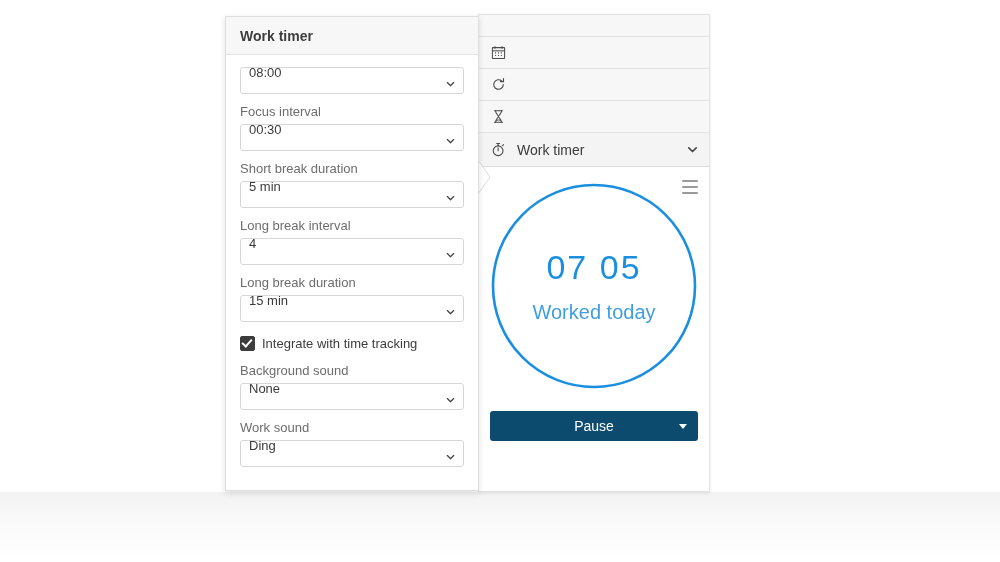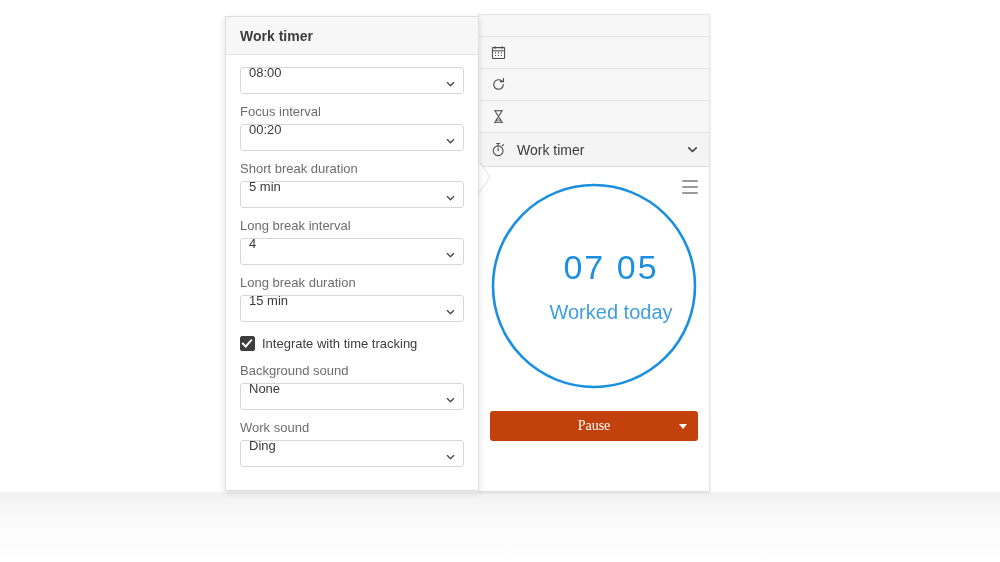--- a/index.html
+++ b/index.html
@@ -120,21 +120,21 @@
     position: absolute;
     left: 50%;
     top: 15px;
     transform: translateX(-50%);
     width: 208px;
     height: 208px;
   }
   #timer-dial svg { display: block; }
   #dial-text {
     position: absolute;
-    left: 17px;
+    left: 0;
     top: 0;
     width: 208px;
     height: 208px;
     display: flex;
     flex-direction: column;
     align-items: center;
     justify-content: center;
     pointer-events: none;
   }
   #dial-time {
@@ -155,25 +155,25 @@
     position: absolute;
     left: 11px;
     right: 11px;
     top: 244px;
     height: 30px;
   }
   #pause-button {
     position: relative;
     width: 100%;
     height: 30px;
-    background: #c2410c;
+    background: #0c4a6e;
     border: none;
     border-radius: 3px;
     color: #ffffff;
-    font-family: Liberation Serif, serif;
+    font-family: Liberation Sans, sans-serif;
     font-size: 14px;
     cursor: pointer;
     padding: 0;
     display: flex;
     align-items: center;
     justify-content: center;
   }
   #pause-split {
     position: absolute;
     right: 0;
@@ -425,21 +425,21 @@
             <svg viewBox="0 0 14 14" width="11" height="11" fill="none" stroke="currentColor" stroke-width="1.7" stroke-linecap="round" stroke-linejoin="round">
               <polyline points="3,5.2 7,9.2 11,5.2"></polyline>
             </svg>
           </span>
         </div>
       </div>
 
       <div class="field">
         <div class="field-label">Focus interval</div>
         <div class="select-wrap">
-          <div class="select-box">00:20</div>
+          <div class="select-box">00:30</div>
           <span class="select-arrow">
             <svg viewBox="0 0 14 14" width="11" height="11" fill="none" stroke="currentColor" stroke-width="1.7" stroke-linecap="round" stroke-linejoin="round">
               <polyline points="3,5.2 7,9.2 11,5.2"></polyline>
             </svg>
           </span>
         </div>
       </div>
 
       <div class="field">
         <div class="field-label">Short break duration</div>

